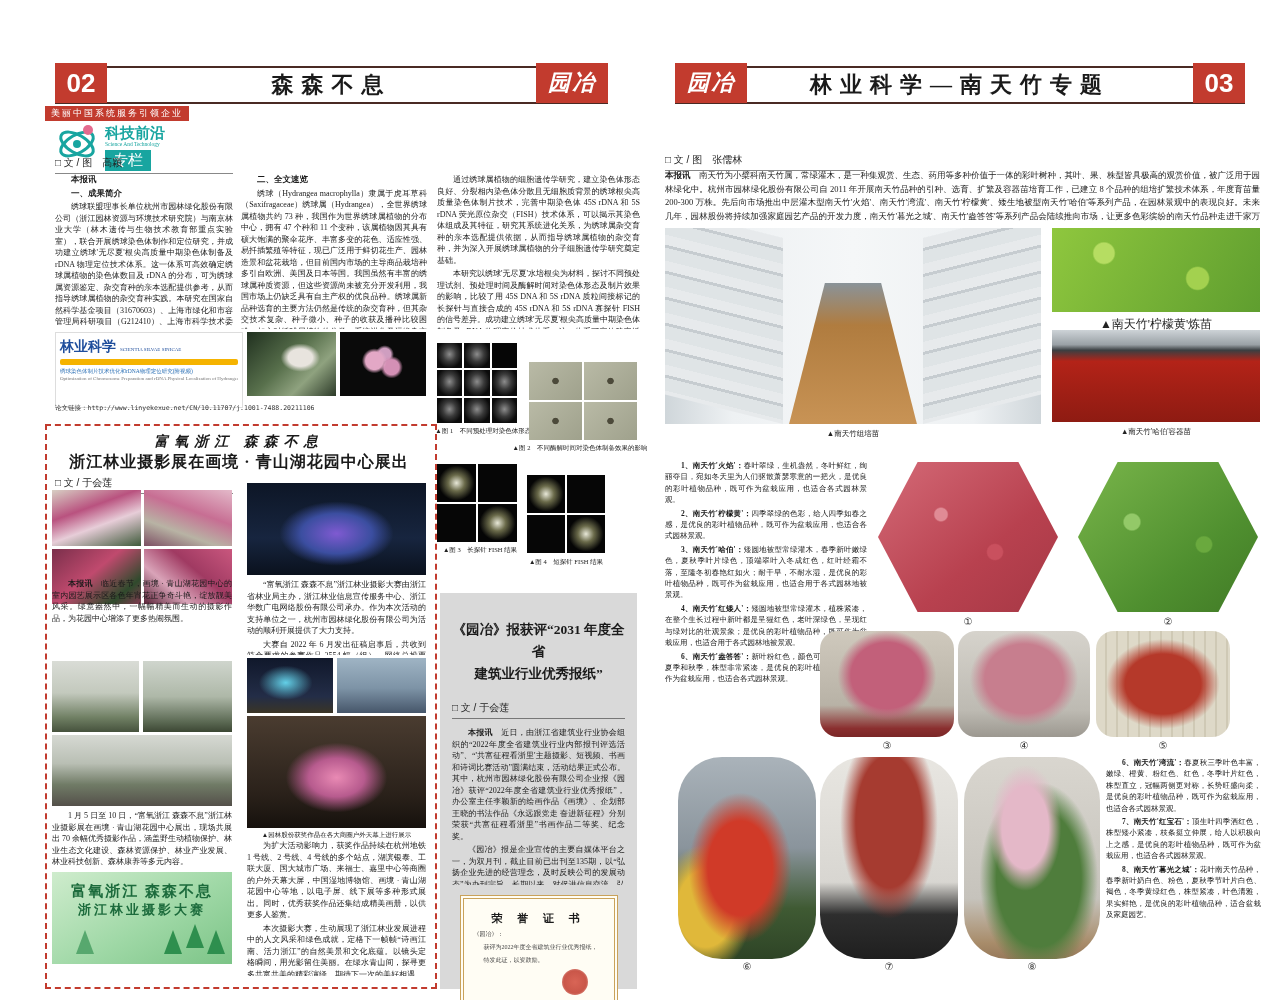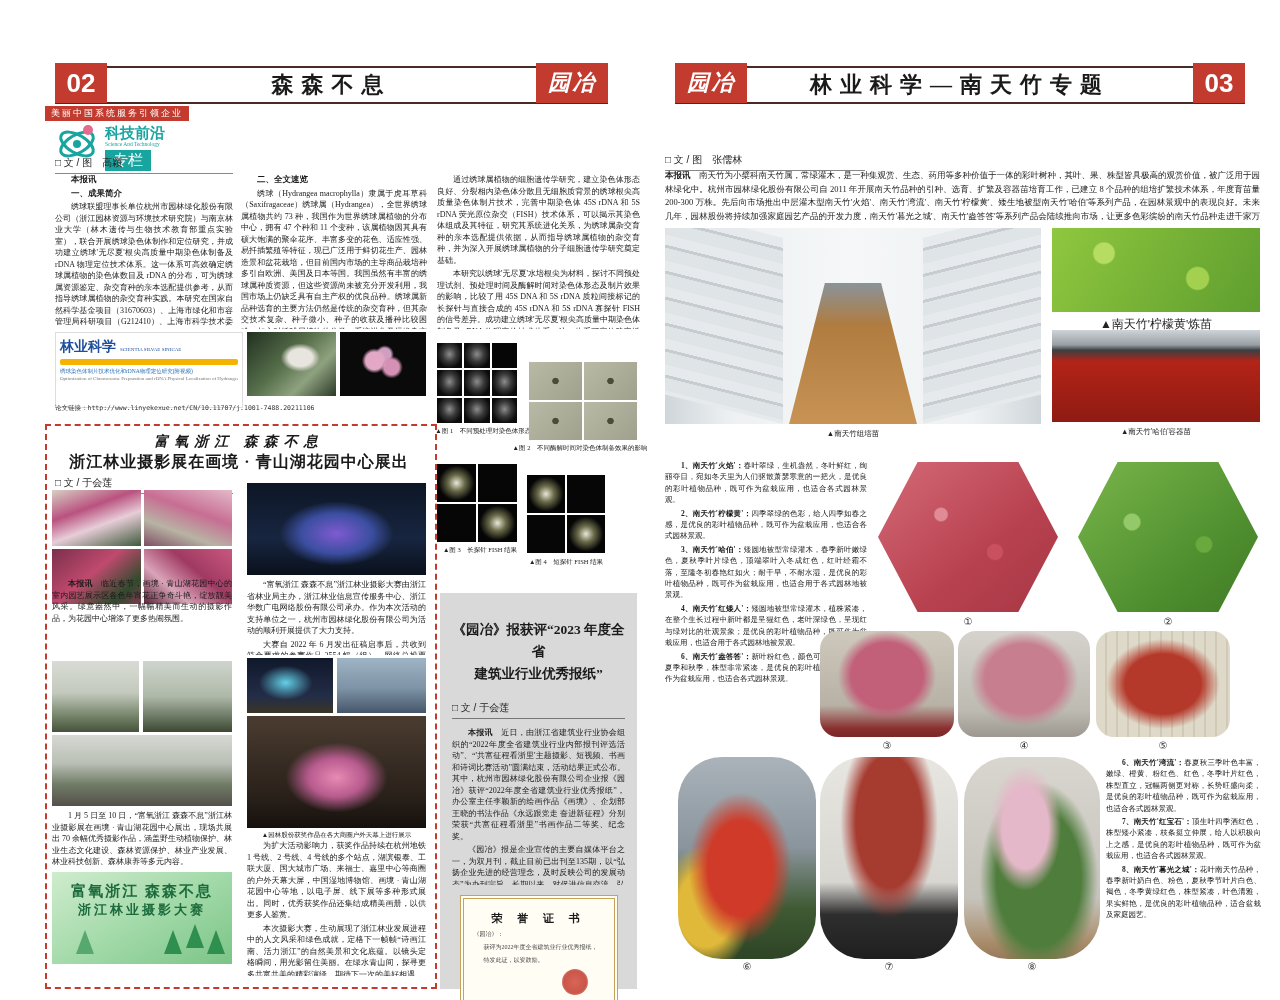--- a/index.html
+++ b/index.html
@@ -231,21 +231,21 @@
       <div class="poster-t1">富氧浙江 森森不息</div>
       <div class="poster-t2">浙江林业摄影大赛</div>
       <div class="tree" style="left:112px;top:58px;"></div>
       <div class="tree" style="left:134px;top:52px;"></div>
       <div class="tree" style="left:155px;top:58px;"></div>
       <div class="tree" style="left:24px;top:58px;border-bottom-color:#57a86e;"></div>
     </div>
 
     <div class="abs graybox" style="left:440px;top:593px;width:197px;height:396px;">
       <div class="a3-title" style="margin:26px 8px 0 8px;">
-        <div>《园冶》报获评“2023 年度全省</div>
+        <div>《园冶》报获评“2031 年度全省</div>
         <div>建筑业行业优秀报纸”</div>
       </div>
       <div class="byline" style="margin:16px 12px 0 12px;border-bottom-color:#777;">□ 文 / 于会莲</div>
       <div class="body8" style="margin:8px 12px 0 12px;height:158px;">
         <p><span class="lead">本报讯</span>　<span>近日，由浙江省建筑业行业协会组织的“2022年度全省建筑业行业内部报刊评选活动”、“'共富征程看浙里'主题摄影、短视频、书画和诗词比赛活动”圆满结束，活动结果正式公布。其中，杭州市园林绿化股份有限公司企业报《园冶》获评“2022年度全省建筑业行业优秀报纸”，办公室主任李颖新的绘画作品《画境》、企划部王晓的书法作品《永远跟党走 奋进新征程》分别荣获“共富征程看浙里”书画作品二等奖、纪念奖。</span></p>
         <p>《园冶》报是企业宣传的主要自媒体平台之一，为双月刊，截止目前已出刊至135期，以“弘扬企业先进的经营理念，及时反映公司的发展动态”为办刊宗旨，长期以来，对促进信息交流、弘扬企业文化、推动品牌建设发挥了积极作用，曾连续多年获得“全省建筑业行业优秀报纸”称号。</p>
       </div>
       <div class="cert" style="margin:10px auto 0 auto;width:150px;height:104px;">
         <div class="cert-title">荣 誉 证 书</div>
         <div class="cert-line">《园冶》：</div>

